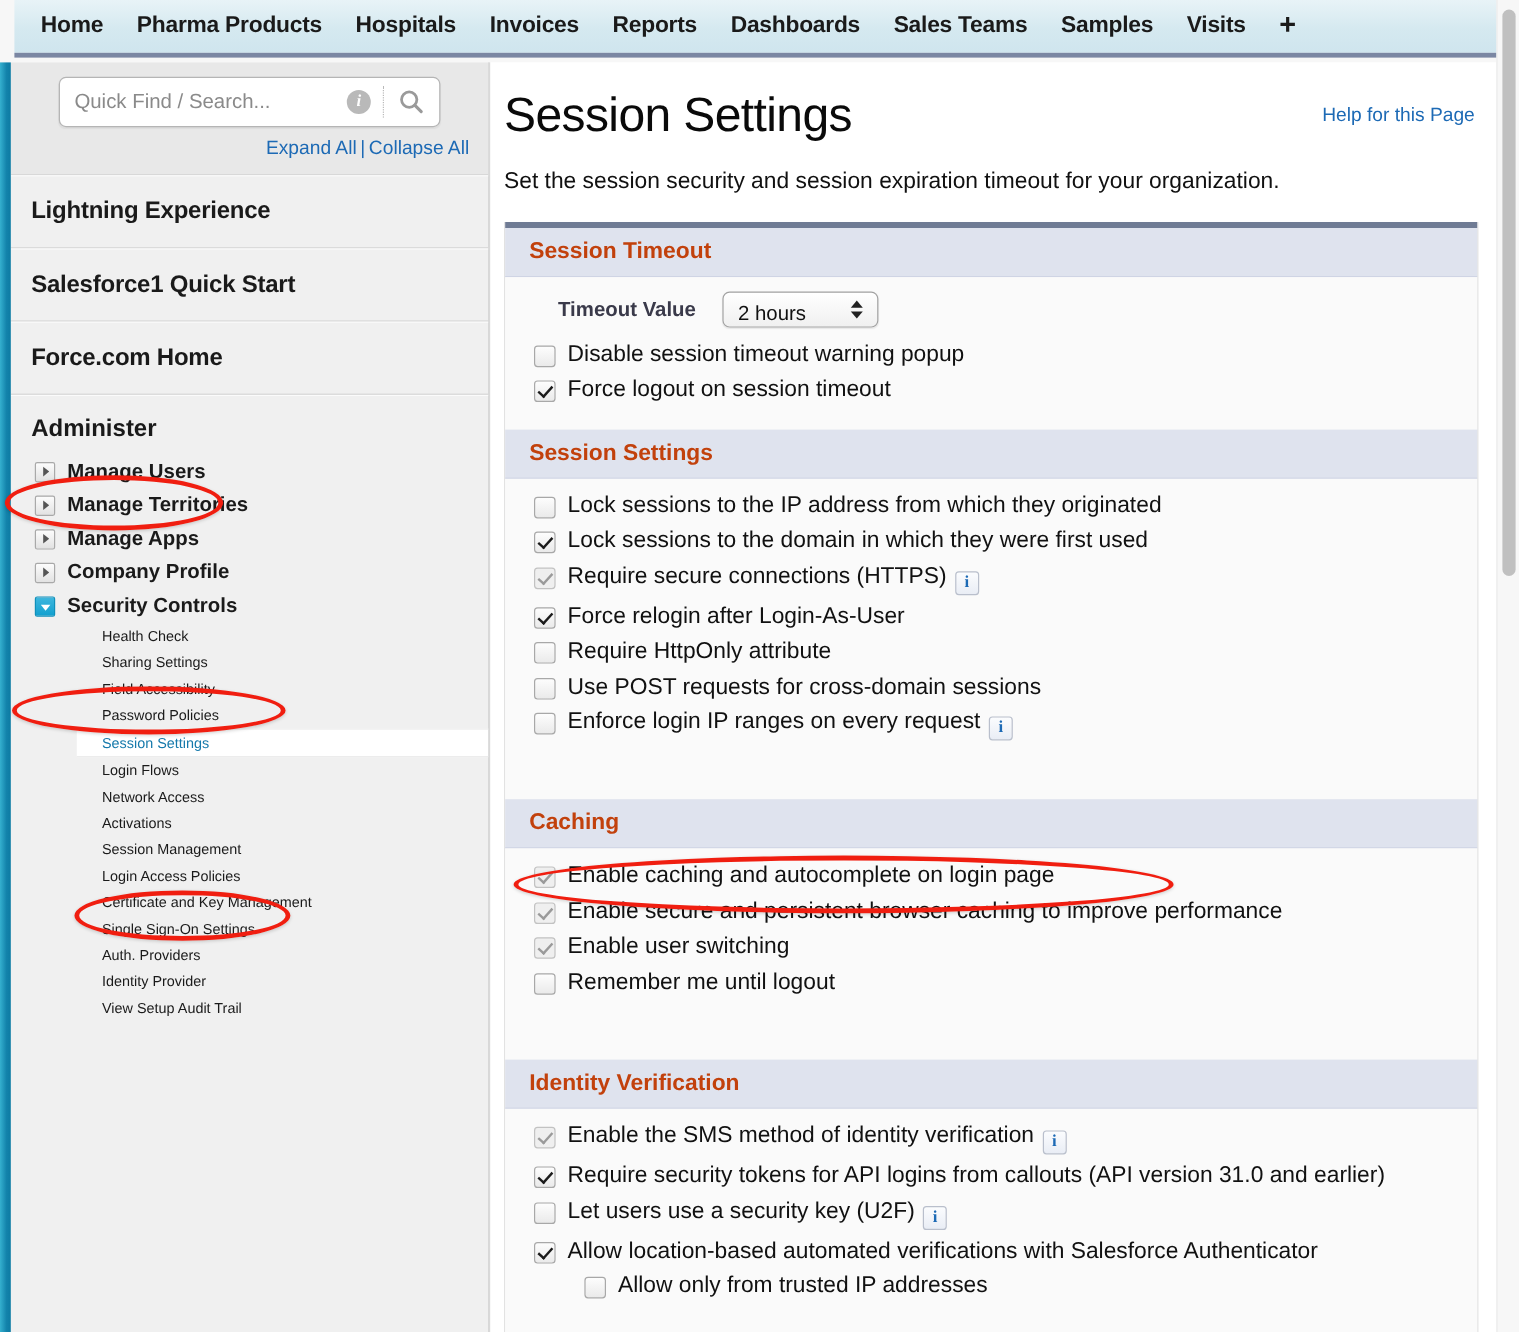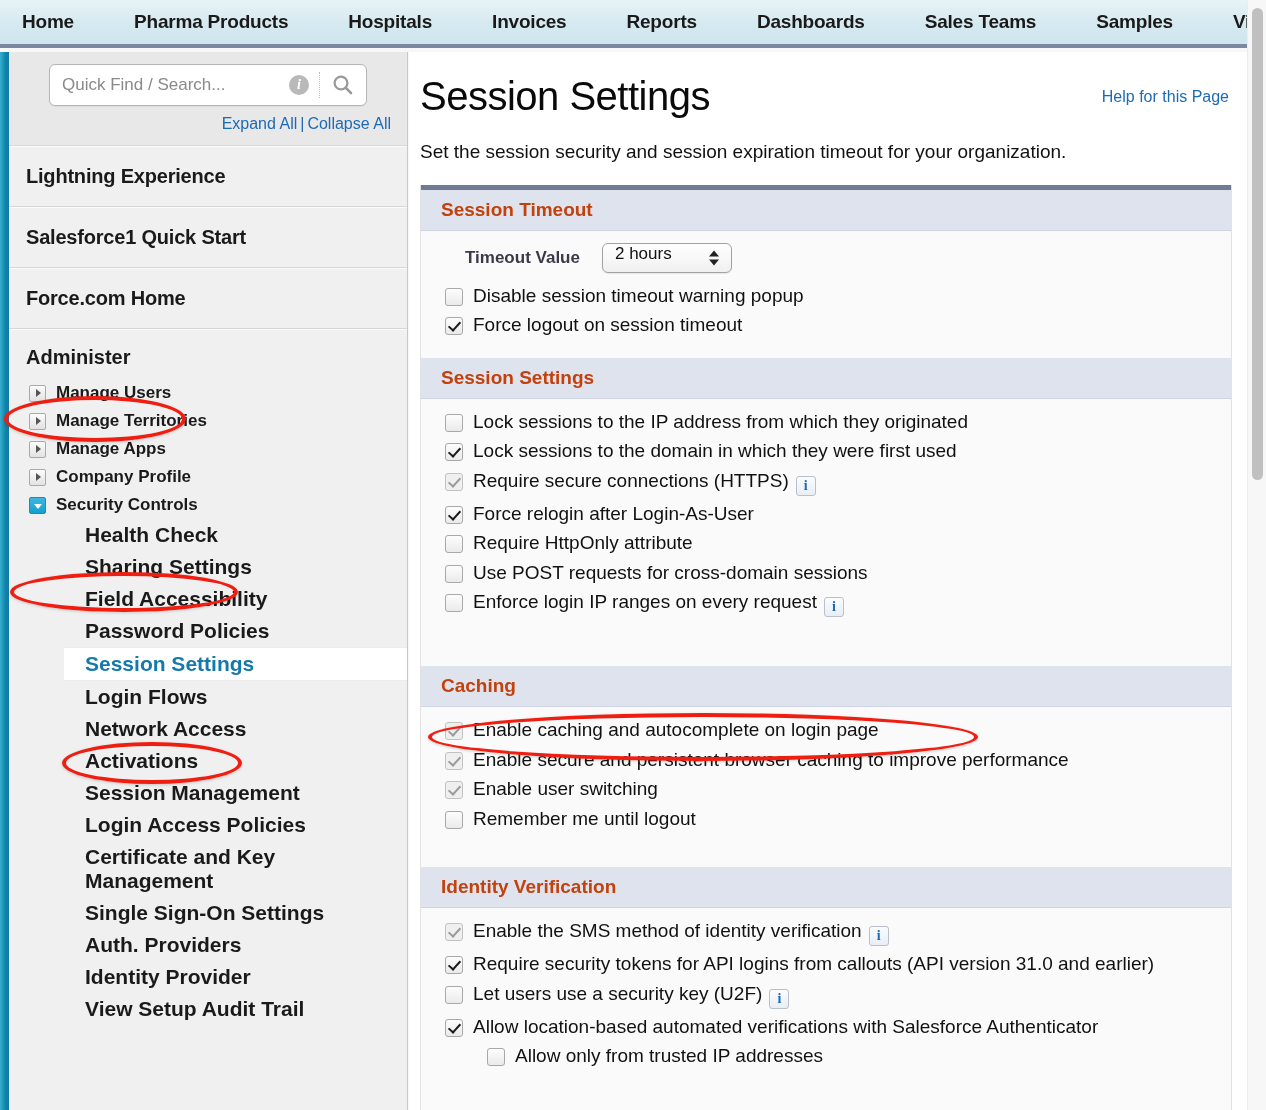--- a/index.html
+++ b/index.html
@@ -16,30 +16,29 @@
     position: relative;
     width: 1266px;
     height: 1110px;
     overflow: hidden;
     background: #f7f7f7;
   }
 
   
   .tabbar {
     position: absolute;
-    top: 0; left: 0;
+    top: 0; left: 12px;
     width: 1247px;
     height: 48px;
     background: linear-gradient(to bottom, #e8f3f7 0%, #d5e9f0 55%, #cfe5ee 100%);
     border-bottom: 4px solid #7b87a3;
     display: flex;
     align-items: center;
     padding-left: 22px;
     z-index: 5;
-    gap: 32px;
   }
   .tabbar .tab {
     font-size: 19px;
     font-weight: bold;
     color: #1a1a1a;
     margin-right: 28px;
     white-space: nowrap;
     cursor: pointer;
     letter-spacing: -0.2px;
   }
@@ -186,24 +185,23 @@
   .tri-down {
     width: 0; height: 0;
     border-top: 5px solid #fff;
     border-left: 4px solid transparent;
     border-right: 4px solid transparent;
     margin-top: 2px;
   }
 
   .sub-item {
     padding: 4px 0 4px 76px;
-    font-size: 21px;
+    font-size: 12px;
     color: #1a1a1a;
     cursor: pointer;
-    font-weight: bold;
   }
   .sub-item.selected {
     background: #ffffff;
     margin-left: 55px;
     padding-left: 21px;
     color: #1579ab;
     border-top: 1px solid #ececec;
     border-bottom: 1px solid #ececec;
   }
 
@@ -280,21 +278,21 @@
     margin-right: 22px;
   }
   .mac-select {
     position: relative;
     width: 130px;
     height: 30px;
     border: 1px solid #a2a2a2;
     border-radius: 6px;
     background: linear-gradient(to bottom,#ffffff,#f0f0f0);
     display: flex;
-    align-items: flex-start;
+    align-items: flex-end;
     padding-left: 12px;
     font-size: 17px;
     color: #111;
     cursor: pointer;
     box-shadow: 0 1px 1px rgba(0,0,0,0.08);
   }
   .mac-select .arrows {
     position: absolute;
     right: 12px;
     top: 50%;
@@ -565,21 +563,21 @@
               <span class="cblabel"><span>Use POST requests for cross-domain sessions</span></span>
             </div>
             <div class="cbrow">
               <span class="cb"></span>
               <span class="cblabel"><span>Enforce login IP ranges on every request</span><span class="info-badge">i</span></span>
             </div>
           </div>
       </div>
 
       <div class="section-head">Caching</div>
-      <div class="section-body" style="padding-bottom:30px">
+      <div class="section-body" style="padding-bottom:46px">
         <div id="caching-cbs">
             <div class="cbrow">
               <span class="cb checked disabled"></span>
               <span class="cblabel"><span>Enable caching and autocomplete on login page</span></span>
             </div>
             <div class="cbrow">
               <span class="cb checked disabled"></span>
               <span class="cblabel"><span>Enable secure and persistent browser caching to improve performance</span></span>
             </div>
             <div class="cbrow">

